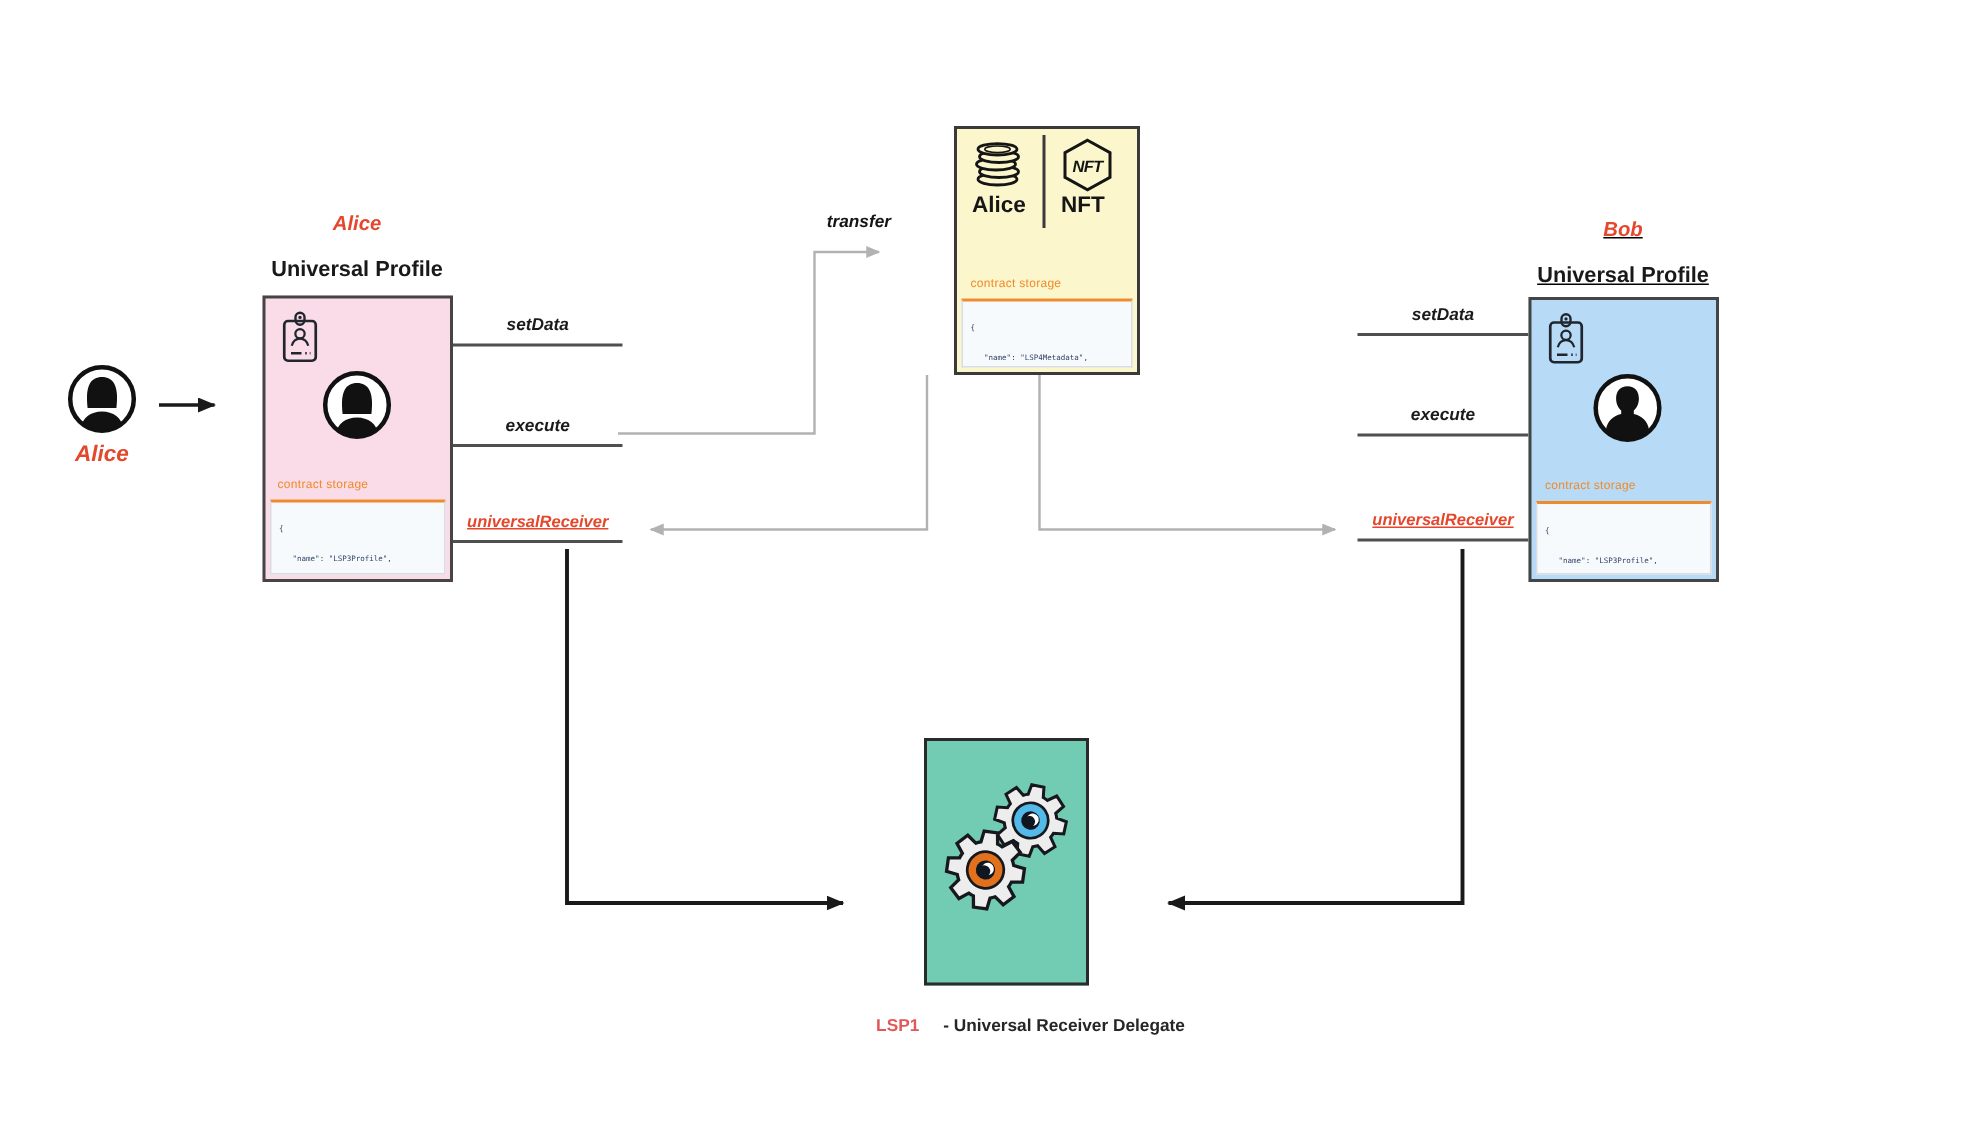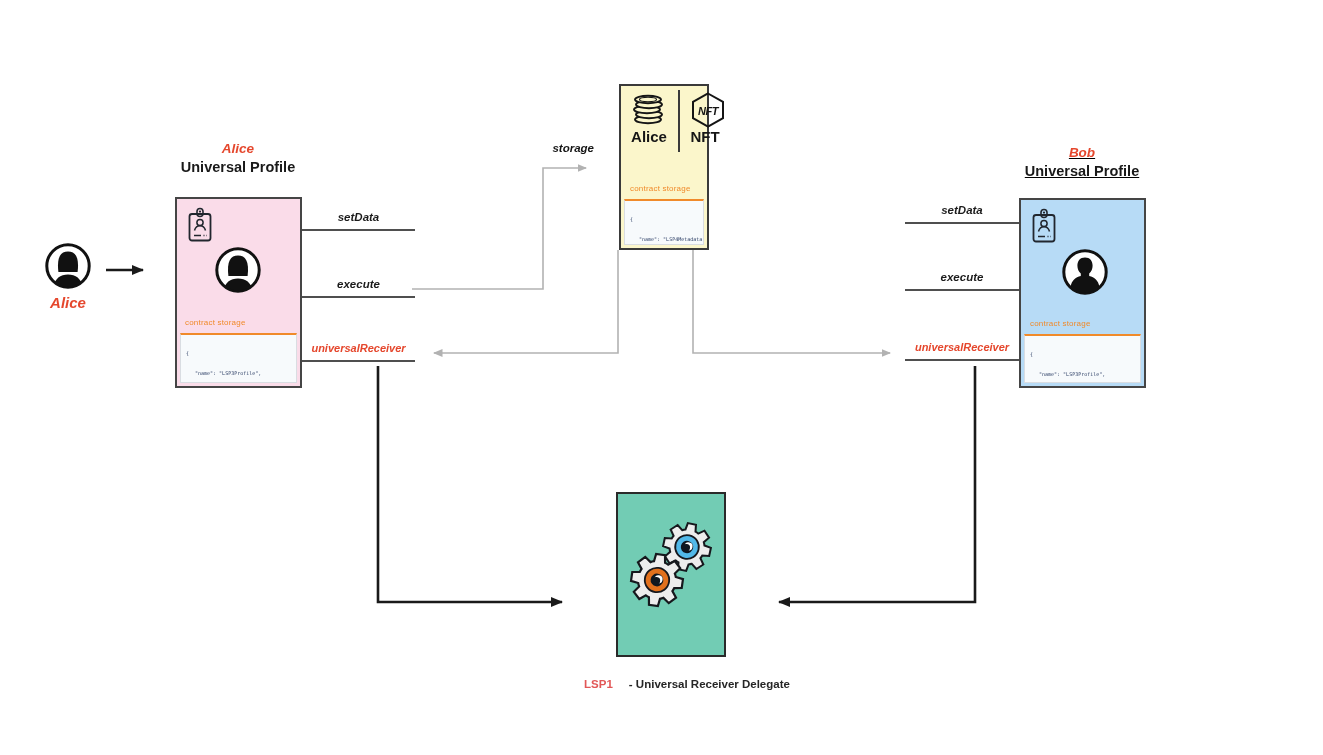--- a/index.html
+++ b/index.html
@@ -10,21 +10,21 @@
 
   
   .connectors{position:absolute;left:0;top:0;z-index:1;}
 
   
   .actor-label{font-size:15px;font-weight:700;font-style:italic;color:#e5472d;text-align:center;}
 
   
   .profile-title{text-align:center;z-index:2;}
   .profile-title .owner{font-size:13.5px;font-weight:700;font-style:italic;color:#e5472d;}
-  .profile-title .subtitle{font-size:14.5px;font-weight:700;color:#191919;margin-top:3px;}
+  .profile-title .subtitle{font-size:14.5px;font-weight:700;color:#191919;margin-top:16px;}
 
   
   .card{position:absolute;box-sizing:border-box;border:2px solid #454545;z-index:2;}
   .card.pink{background:#fadce9;}
   .card.blue{background:#b7dbf6;}
   .card.yellow{background:#fbf6cb;}
   .card.teal{background:#72ccb4;border-color:#2a2a2a;}
 
   .storage-label{position:absolute;font-size:8px;font-weight:400;color:#f08a2a;letter-spacing:.2px;}
   .code{position:absolute;left:3px;right:3px;bottom:3px;background:#f7fafc;
@@ -35,21 +35,21 @@
   .code .ln{white-space:pre;}
 
   
   .token-divider{position:absolute;left:57px;top:4px;width:2px;height:62px;background:#3a3a3a;}
   .token-label{position:absolute;top:42px;font-size:15px;font-weight:800;color:#161616;text-align:center;}
 
   
   .method{position:absolute;z-index:2;display:flex;flex-direction:column;align-items:center;}
   .method .mtext{font-size:11.5px;font-weight:700;font-style:italic;color:#1b1b1b;line-height:15px;}
   .method .mline{width:100%;height:2px;background:#4f4f4f;margin-top:4px;}
-  .method.red .mtext{color:#e5472d;font-size:11px;}
+  .method.red .mtext{color:#e5472d;font-size:11px;text-decoration:underline;}
 
   .transfer-label{font-size:11.5px;font-weight:700;font-style:italic;color:#151515;text-align:right;z-index:2;}
 
   
   .lsp1-caption{text-align:center;font-size:11.5px;font-weight:700;z-index:2;}
   .lsp1-caption .tag{color:#e25757;margin-left:32px;}
   .lsp1-caption .rest{color:#262626;margin-left:16px;}
 </style>
 </head>
 <body>
@@ -139,23 +139,23 @@
   </div>
   <div class="method" style="left:302px;top:277px;width:113px;">
     <div class="mtext">execute</div>
     <div class="mline"></div>
   </div>
   <div class="method red" style="left:302px;top:341px;width:113px;">
     <div class="mtext">universalReceiver</div>
     <div class="mline"></div>
   </div>
 
-  <div class="abs transfer-label" style="left:518px;top:142px;width:76px;">storage</div>
-
-  <div class="card yellow" style="left:619px;top:84px;width:90px;height:166px;border-color:#3a3a3a;">
+  <div class="abs transfer-label" style="left:518px;top:142px;width:76px;">transfer</div>
+
+  <div class="card yellow" style="left:636px;top:84px;width:124px;height:166px;border-color:#3a3a3a;">
     <svg class="abs" style="left:9px;top:7px;" width="38" height="32" viewBox="0 0 38 32">
       <g stroke="#151515" stroke-width="1.9" fill="#fbf6cb">
         <ellipse cx="18" cy="26.5" rx="13" ry="3.8"></ellipse>
         <ellipse cx="19" cy="21.5" rx="13" ry="3.8"></ellipse>
         <ellipse cx="17" cy="16.5" rx="13" ry="3.8"></ellipse>
         <ellipse cx="19" cy="11.5" rx="13" ry="3.8"></ellipse>
         <ellipse cx="18" cy="6.5" rx="13" ry="3.8"></ellipse>
         <ellipse cx="18" cy="6.5" rx="8.5" ry="2.2" stroke-width="1.1"></ellipse>
       </g>
     </svg>

